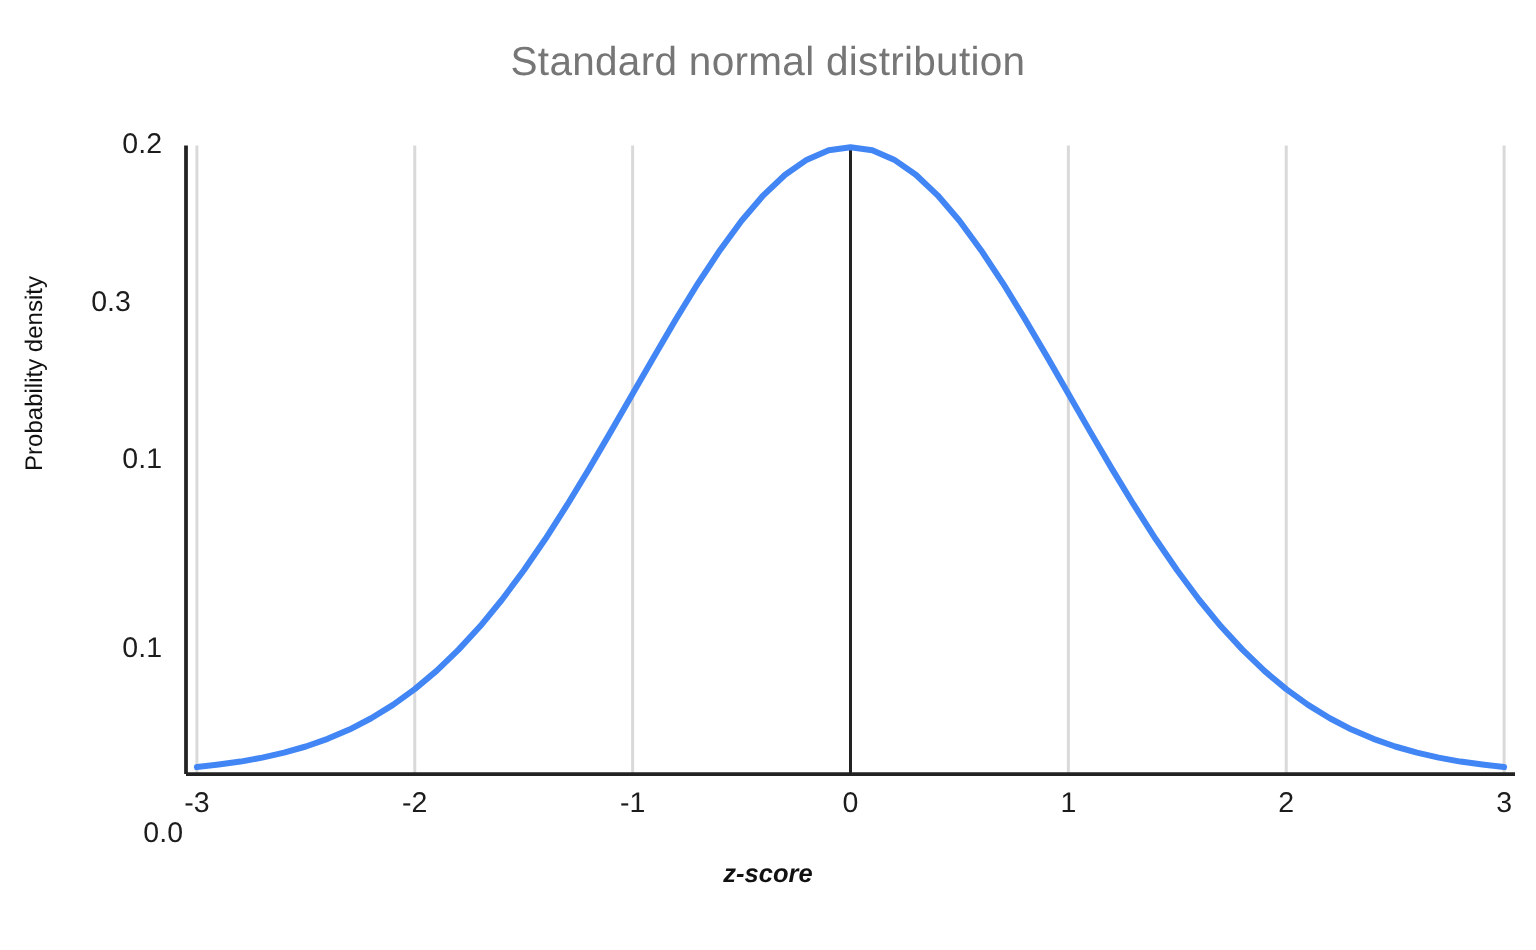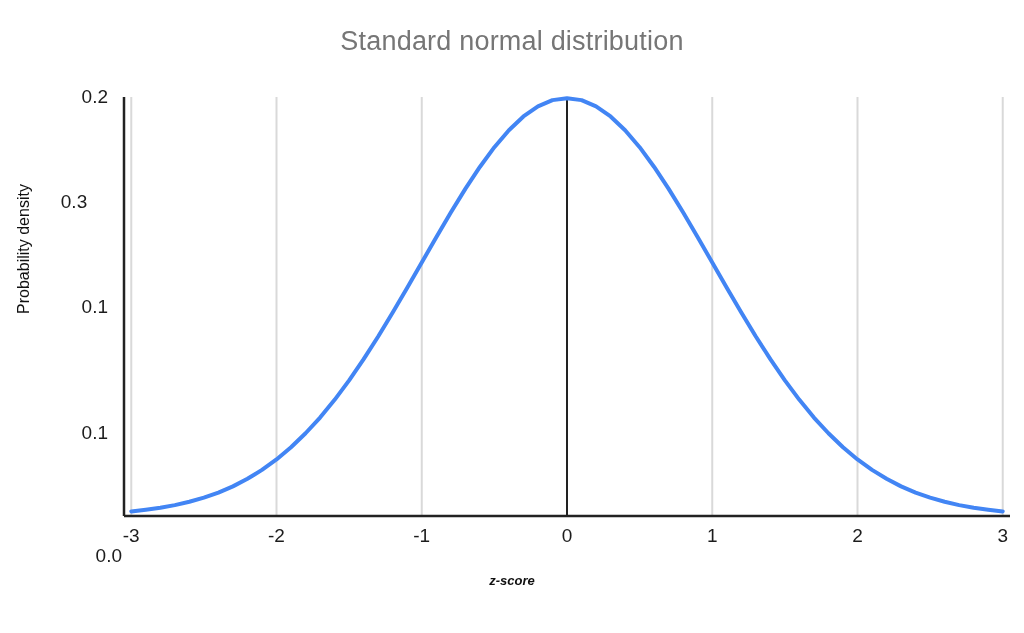--- a/index.html
+++ b/index.html
@@ -51,21 +51,21 @@
   .x-tick-label {
     text-align: center;
     transform: translateX(-50%);
   }
   #x-axis-title {
     position: absolute;
     left: 0;
     top: 573px;
     width: 1024px;
     text-align: center;
-    font-size: 13px;
+    font-size: 17px;
     font-style: italic;
     font-weight: bold;
     color: #111111;
     font-family: "Liberation Sans", sans-serif;
     white-space: nowrap;
   }
   #y-axis-title {
     position: absolute;
     left: -66px;
     top: 240px;

